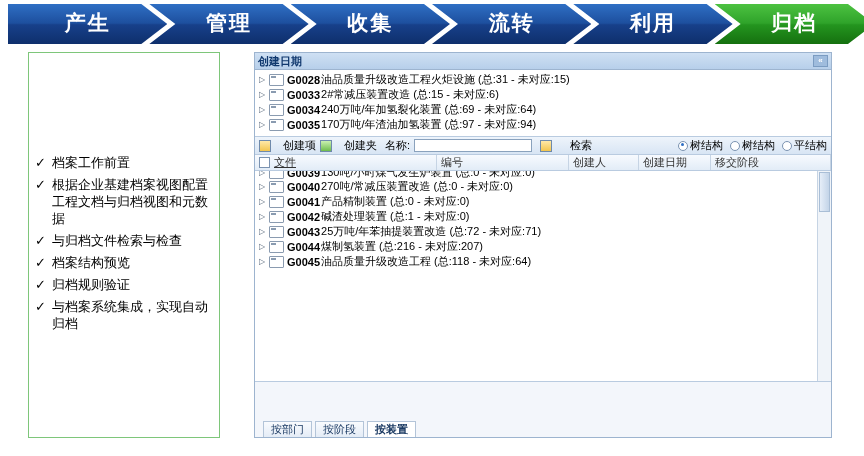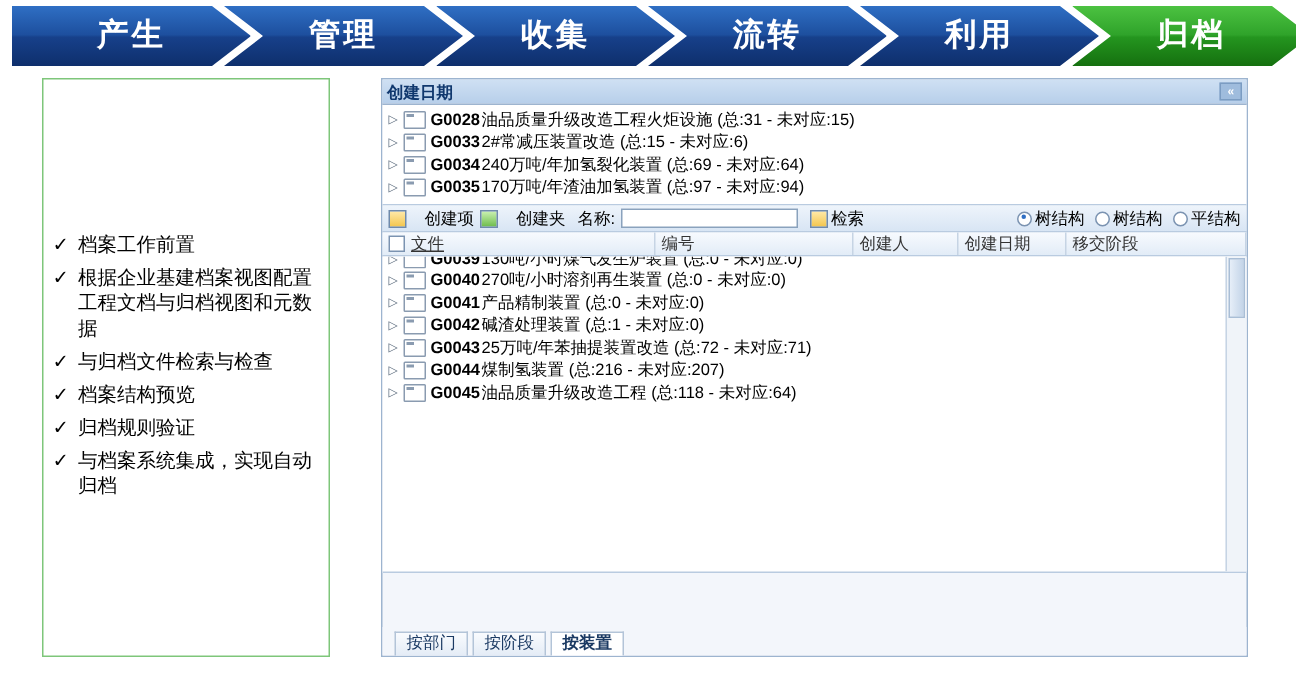--- a/index.html
+++ b/index.html
@@ -199,21 +199,21 @@
   .tb-input {
     width: 118px;
     height: 13px;
     border: 1px solid #8aa2bd;
     background: #ffffff;
     box-sizing: border-box;
   }
   .tb-search {
     display: flex;
     align-items: center;
-    gap: 2px;
+    gap: 18px;
     margin-left: 4px;
   }
   .radio-group {
     margin-left: auto;
     display: flex;
     align-items: center;
     gap: 7px;
     font-size: 11px;
   }
   .radio {
@@ -451,21 +451,21 @@
         <span class="arrow">▷</span>
         <span class="folder-icon"></span>
         <span class="node-code">G0039</span>
         <span>130吨/小时煤气发生炉装置 (总:0 - 未对应:0)</span>
       </div>
     </div>
     <div class="tree-row">
       <span class="arrow">▷</span>
       <span class="folder-icon"></span>
       <span class="node-code">G0040</span>
-      <span>270吨/小时溶剂再生装置 (总:0 - 未对应:0)</span>
+      <span>270吨/常减压装置改造 (总:0 - 未对应:0)</span>
     </div>
     <div class="tree-row">
       <span class="arrow">▷</span>
       <span class="folder-icon"></span>
       <span class="node-code">G0041</span>
       <span>产品精制装置 (总:0 - 未对应:0)</span>
     </div>
     <div class="tree-row">
       <span class="arrow">▷</span>
       <span class="folder-icon"></span>

